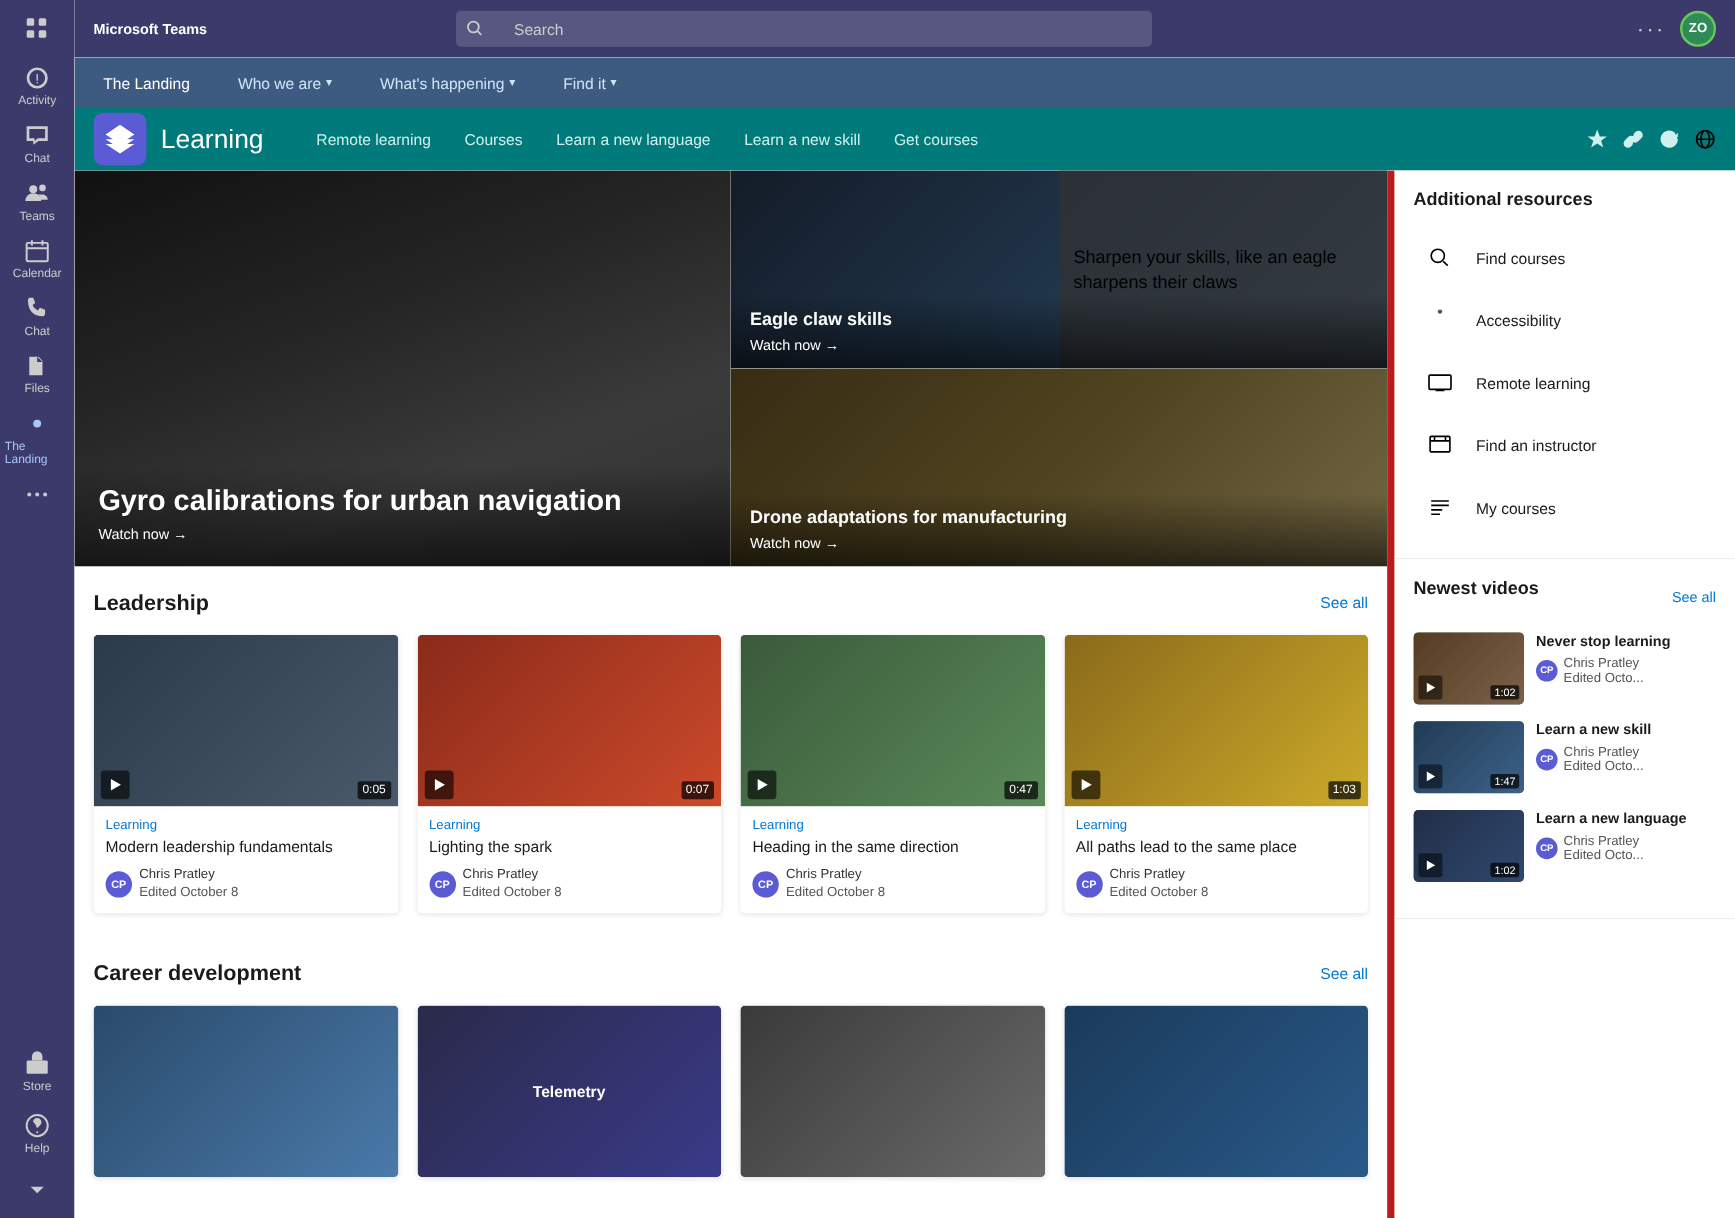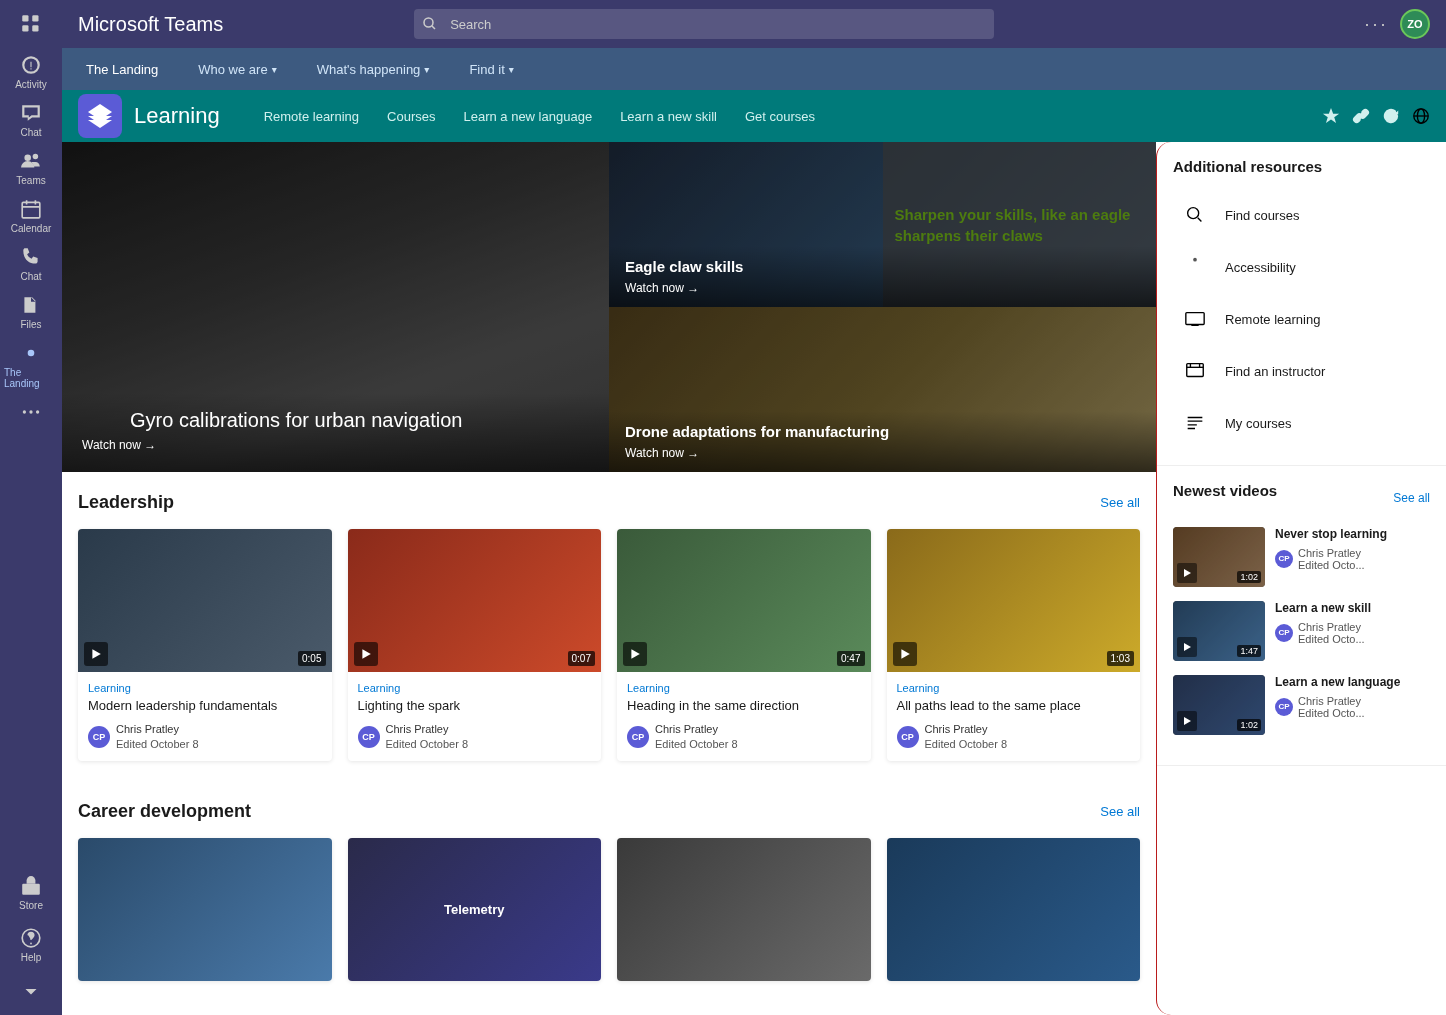--- a/index.html
+++ b/index.html
@@ -52,35 +52,35 @@
       background: #3b3a6b;
       height: 48px;
       display: flex;
       align-items: center;
       padding: 0 16px;
       gap: 12px;
       flex-shrink: 0;
     }
     .topbar-title {
       color: white;
-      font-size: 20px;
-      font-weight: 400;
+      font-size: 12px;
+      font-weight: 700;
       white-space: nowrap;
     }
     .topbar-search {
       flex: 1;
       max-width: 580px;
       margin: 0 auto;
     }
     .topbar-search input {
       width: 100%;
       height: 30px;
       border-radius: 4px;
       border: none;
-      padding: 0 12px 0 36px;
+      padding: 0 12px 0 48px;
       background: rgba(255,255,255,0.15);
       color: #84cc16;
       font-size: 13px;
       outline: none;
     }
     .topbar-search input::placeholder { color: #ccc; }
     .topbar-search-wrap { position: relative; }
     .topbar-search-wrap svg { position: absolute; left: 8px; top: 7px; width: 16px; height: 16px; fill: #ccc; }
     .topbar-right {
       display: flex; align-items: center; gap: 12px; margin-left: auto;
@@ -216,42 +216,41 @@
       display: flex; align-items: center; gap: 4px;
     }
     
     .hero-large {
       grid-row: 1 / 3;
     }
     .hero-large .hero-card-overlay {
       padding: 16px 20px 20px;
     }
     .hero-large .hero-card-title {
-      font-size: 20px;
-      font-weight: 400;
-      margin-left: 48px;
+      font-size: 24px;
+      font-weight: 700;
     }
     
     .hero-top-right {
       position: relative;
     }
     .hero-top-right-text {
       position: absolute;
       top: 0; right: 0;
       width: 50%;
       height: 100%;
       background: rgba(50,50,50,0.7);
       display: flex;
       align-items: center;
       padding: 12px;
     }
     .hero-top-right-text p {
-      color: #4d7c0f;
+      color: #000000;
       font-size: 15px;
-      font-weight: 700;
+      font-weight: 400;
       line-height: 1.4;
     }
 
     
     .section {
       padding: 20px 16px 0;
     }
     .section-header {
       display: flex;
       align-items: center;
@@ -337,24 +336,23 @@
       color: white; font-size: 9px; font-weight: 600;
       flex-shrink: 0;
     }
     .video-author-info { font-size: 11px; color: #555; line-height: 1.3; }
     .video-author-name { font-weight: 500; color: #333; }
 
     
     .right-sidebar {
       width: 290px;
       flex-shrink: 0;
-      border-left: 1px solid #b91c1c;
+      border-left: 6px solid #b91c1c;
       overflow-y: auto;
       background: white;
-      border-radius: 15px;
     }
     .right-sidebar-section {
       padding: 16px;
       border-bottom: 1px solid #eee;
     }
     .right-sidebar-title {
       font-size: 15px;
       font-weight: 600;
       color: #1a1a1a;
       margin-bottom: 14px;

